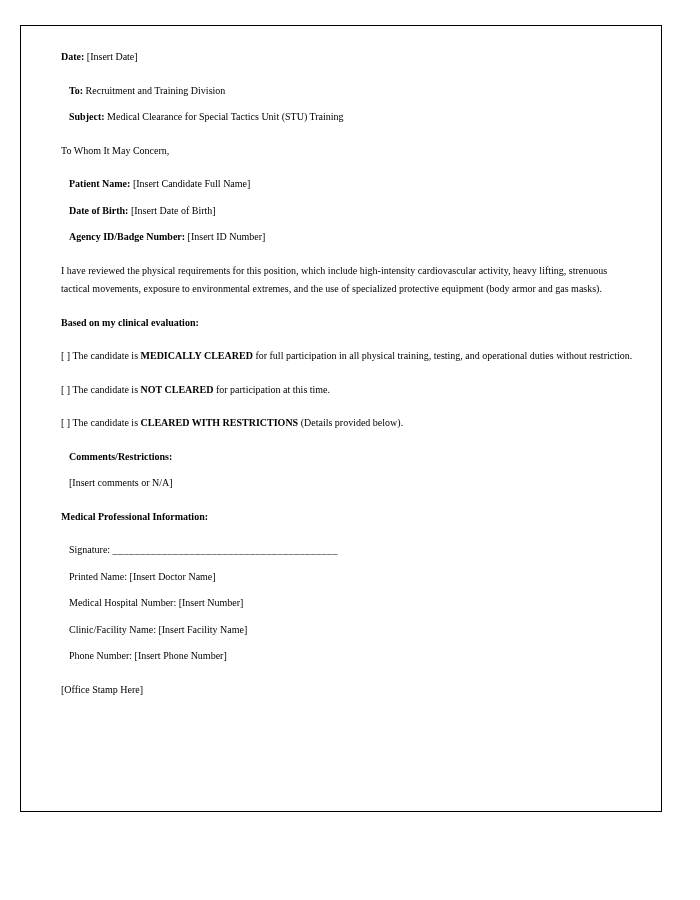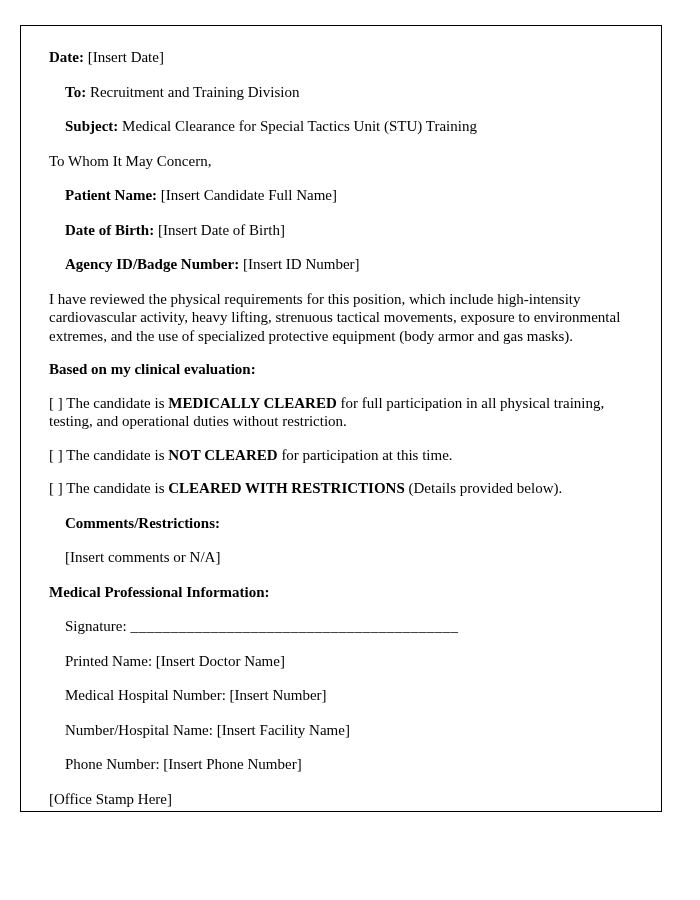--- a/index.html
+++ b/index.html
@@ -7,29 +7,29 @@
     padding: 0;
     background: #ffffff;
     width: 700px;
   }
   .page {
     box-sizing: border-box;
     width: 642px;
     height: 787px;
     margin: 25px 29px 0 20px;
     border: 1px solid #000000;
-    padding: 22px 28px 20px 28px;
+    padding: 22px 28px 20px 40px;
     font-family: "Liberation Serif", "DejaVu Serif", serif;
-    font-size: 15px;
+    font-size: 10px;
     line-height: 18.5px;
     color: #000000;
     overflow: hidden;
   }
   .block { margin: 0 0 15px 0; }
-  .line { margin: 16px; }
+  .line { margin: 8px; }
   .b { font-weight: bold; }
   .gap-large { }
   .sig-underscores { letter-spacing: 0.5px; }
 </style>
 </head>
 <body>
 
 <div class="page">
 
   <div class="block">
@@ -105,21 +105,21 @@
     </div>
     <div class="line">
       <span>Printed Name:</span>
       <span>[Insert Doctor Name]</span>
     </div>
     <div class="line">
       <span>Medical Hospital Number:</span>
       <span>[Insert Number]</span>
     </div>
     <div class="line">
-      <span>Number/Hospital Name:</span>
+      <span>Clinic/Facility Name:</span>
       <span>[Insert Facility Name]</span>
     </div>
     <div class="line">
       <span>Phone Number:</span>
       <span>[Insert Phone Number]</span>
     </div>
   </div>
 
   <div class="block">[Office Stamp Here]</div>
 

